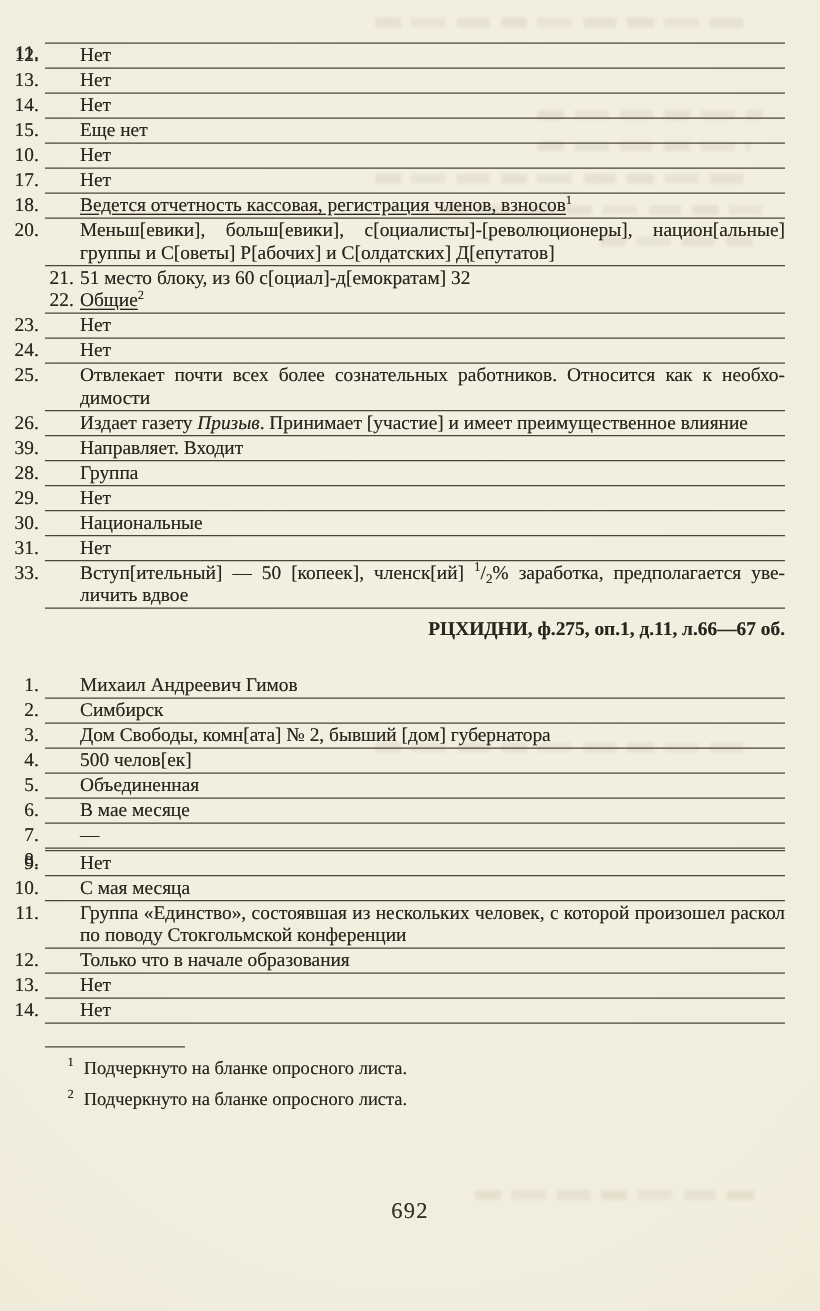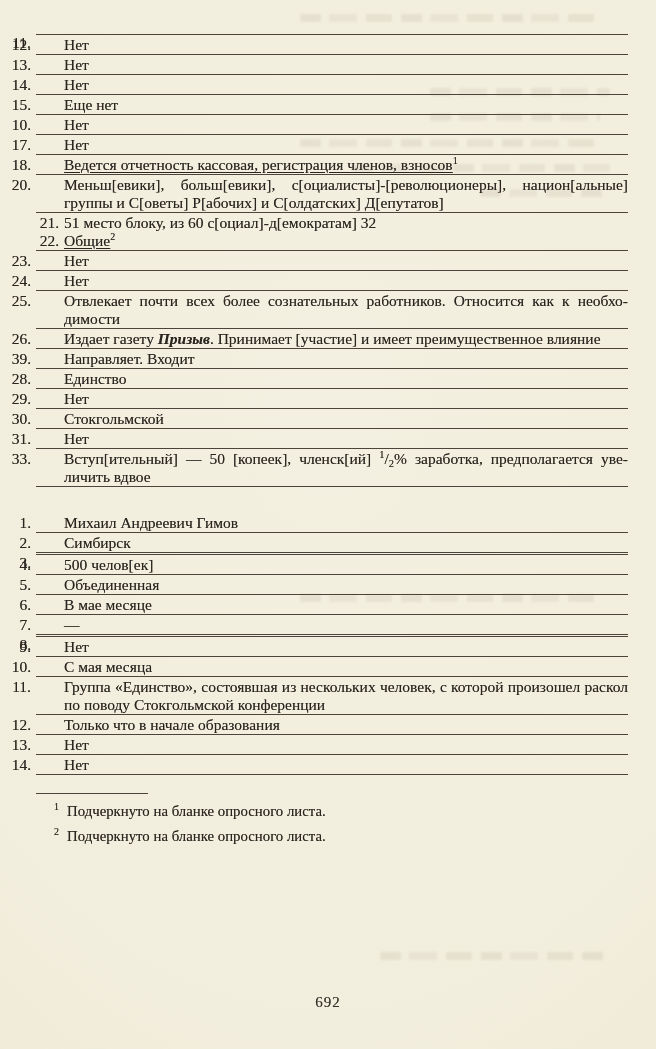--- a/index.html
+++ b/index.html
@@ -13,29 +13,29 @@
     color:#2a251f;
     text-shadow:0 0 0.4px rgba(42,37,31,.55);
   }
   .content{position:absolute;left:36px;top:33px;width:592px;}
   .q{font-size:15.5px;line-height:18px;}
   .q2{margin-top:26px;}
   .row{position:relative;padding:1px 0 0 28px;border-bottom:1px solid #4a443b;text-align:justify;}
   .subline{position:relative;}
   .num{position:absolute;left:-28px;width:23px;text-align:right;}
   .ul{text-decoration:underline;text-underline-offset:2px;}
-  .em{font-weight:bold;font-style:italic;margin-top:26px;}
+  .em{font-weight:normal;font-style:italic;margin-top:26px;}
   sup.fn{font-size:10px;line-height:0;vertical-align:super;}
   .frac sup{font-size:10.5px;line-height:0;vertical-align:super;}
   .frac sub{font-size:10.5px;line-height:0;vertical-align:baseline;position:relative;top:3px;}
   .archive{margin-top:7px;text-align:right;font-weight:bold;font-size:15.5px;line-height:19px;}
   .fnsep{width:112px;border-top:1px solid #4a443b;margin:18px 0 8px 0;}
   .footnote{margin:0 0 6px 0;padding-left:18px;font-size:14.8px;line-height:19px;}
   .footnote sup{font-size:10px;line-height:0;vertical-align:super;margin-right:8px;}
-  .pageno{position:absolute;left:0;right:0;top:994px;text-align:center;font-size:15px;letter-spacing:1px;color:#35302a;}
+  .pageno{position:absolute;left:0;right:0;top:958px;text-align:center;font-size:18px;letter-spacing:1px;color:#35302a;}
   
   .bleed{
     position:absolute;height:8px;border-radius:2px;
     background:repeating-linear-gradient(90deg,
       rgba(122,112,86,.20) 0 21px, rgba(122,112,86,0) 21px 29px,
       rgba(122,112,86,.15) 29px 57px, rgba(122,112,86,0) 57px 66px,
       rgba(122,112,86,.18) 66px 92px, rgba(122,112,86,0) 92px 101px);
     filter:blur(1.1px);opacity:.55;pointer-events:none;
   }
 </style>
@@ -102,48 +102,49 @@
       <div class="row">
         <span class="num">25.</span><span class="txt">Отвлекает почти всех более сознательных работников. Относится как к необхо­димости</span>
       </div>
       <div class="row">
         <span class="num">26.</span><span class="txt"><span>Издает газету </span><span class="em">Призыв</span><span>. Принимает [участие] и имеет преимущественное влияние</span></span>
       </div>
       <div class="row">
         <span class="num">39.</span><span class="txt">Направляет. Входит</span>
       </div>
       <div class="row">
-        <span class="num">28.</span><span class="txt">Единство</span>
+        <span class="num">28.</span><span class="txt">Группа</span>
       </div>
       <div class="row">
         <span class="num">29.</span><span class="txt">Нет</span>
       </div>
       <div class="row">
-        <span class="num">30.</span><span class="txt">Стокгольмской</span>
+        <span class="num">30.</span><span class="txt">Национальные</span>
       </div>
       <div class="row">
         <span class="num">31.</span><span class="txt">Нет</span>
       </div>
       <div class="row">
         <span class="num">33.</span><span class="txt frac"><span>Вступ[ительный] — 50 [копеек], членск[ий] </span><sup>1</sup><span>/</span><sub>2</sub><span>% заработка, предполагается уве­личить вдвое</span></span>
       </div>
 
     </div>
 
+    <div class="archive">РЦХИДНИ, ф.275, оп.1, д.11, л.66—67 об.</div>
 
     <div class="q q2">
 
       <div class="row">
         <span class="num">1.</span><span class="txt">Михаил Андреевич Гимов</span>
       </div>
       <div class="row">
         <span class="num">2.</span><span class="txt">Симбирск</span>
       </div>
       <div class="row">
-        <span class="num">3.</span>
+        <span class="num">3.</span><span class="txt">Дом Свободы, комн[ата] № 2, бывший [дом] губернатора</span>
       </div>
       <div class="row">
         <span class="num">4.</span><span class="txt">500 челов[ек]</span>
       </div>
       <div class="row">
         <span class="num">5.</span><span class="txt">Объединенная</span>
       </div>
       <div class="row">
         <span class="num">6.</span><span class="txt">В мае месяце</span>
       </div>

